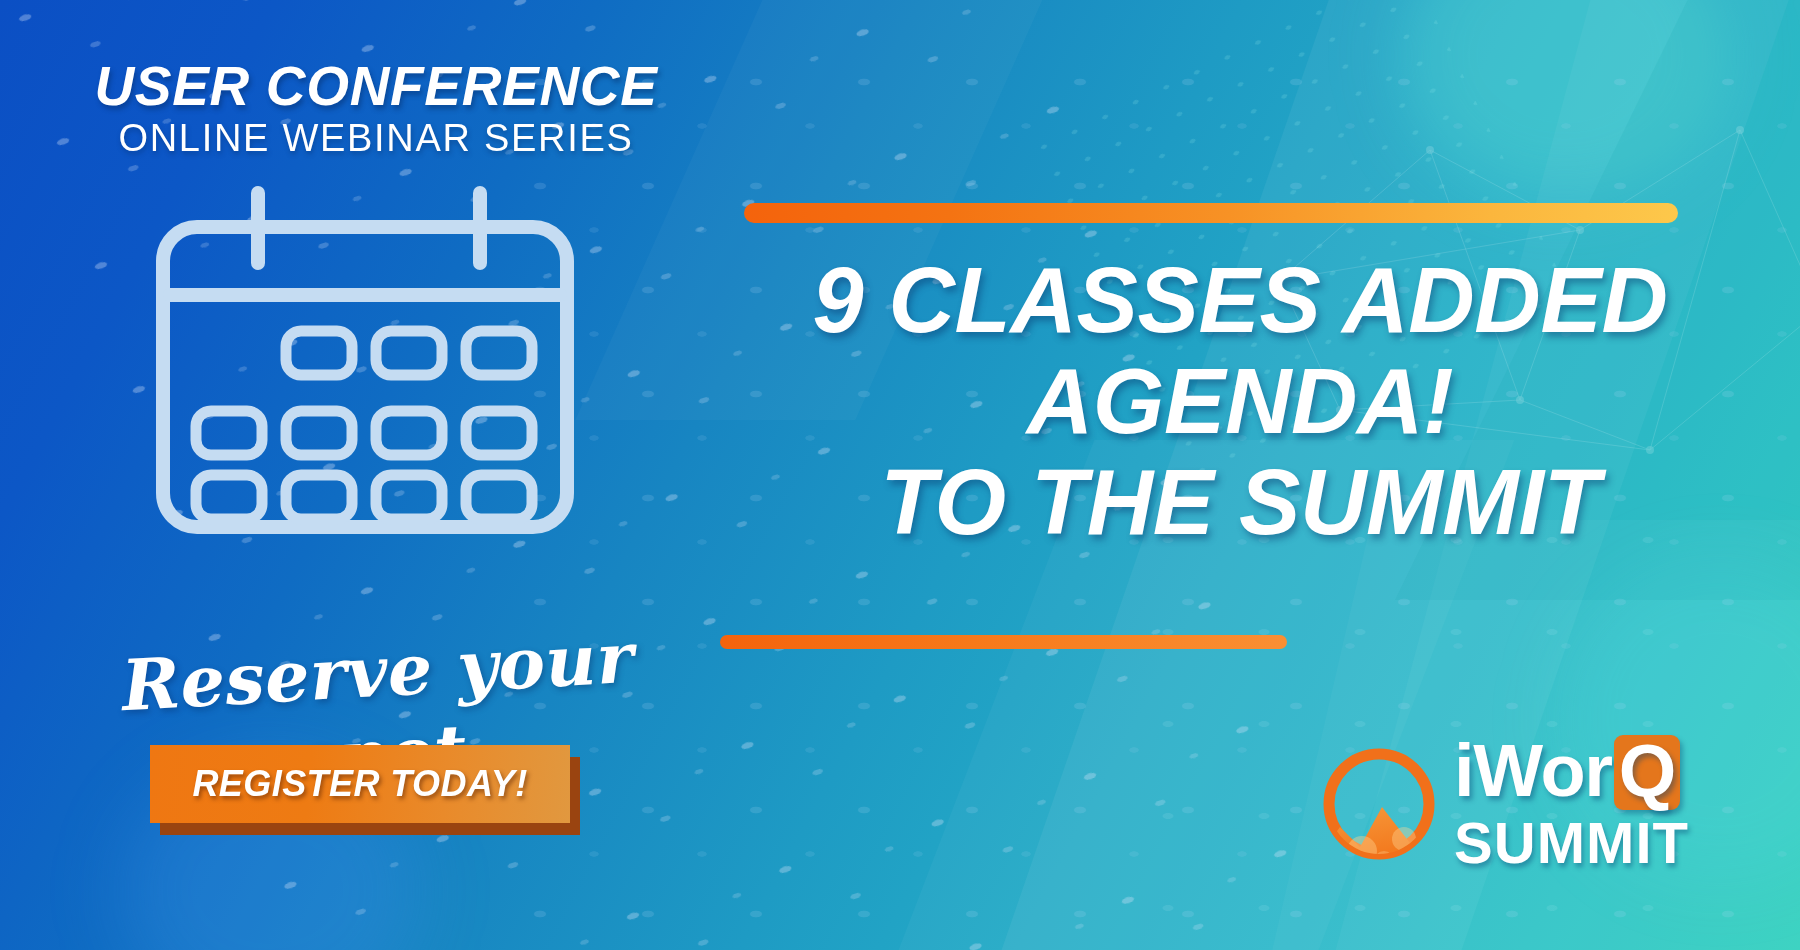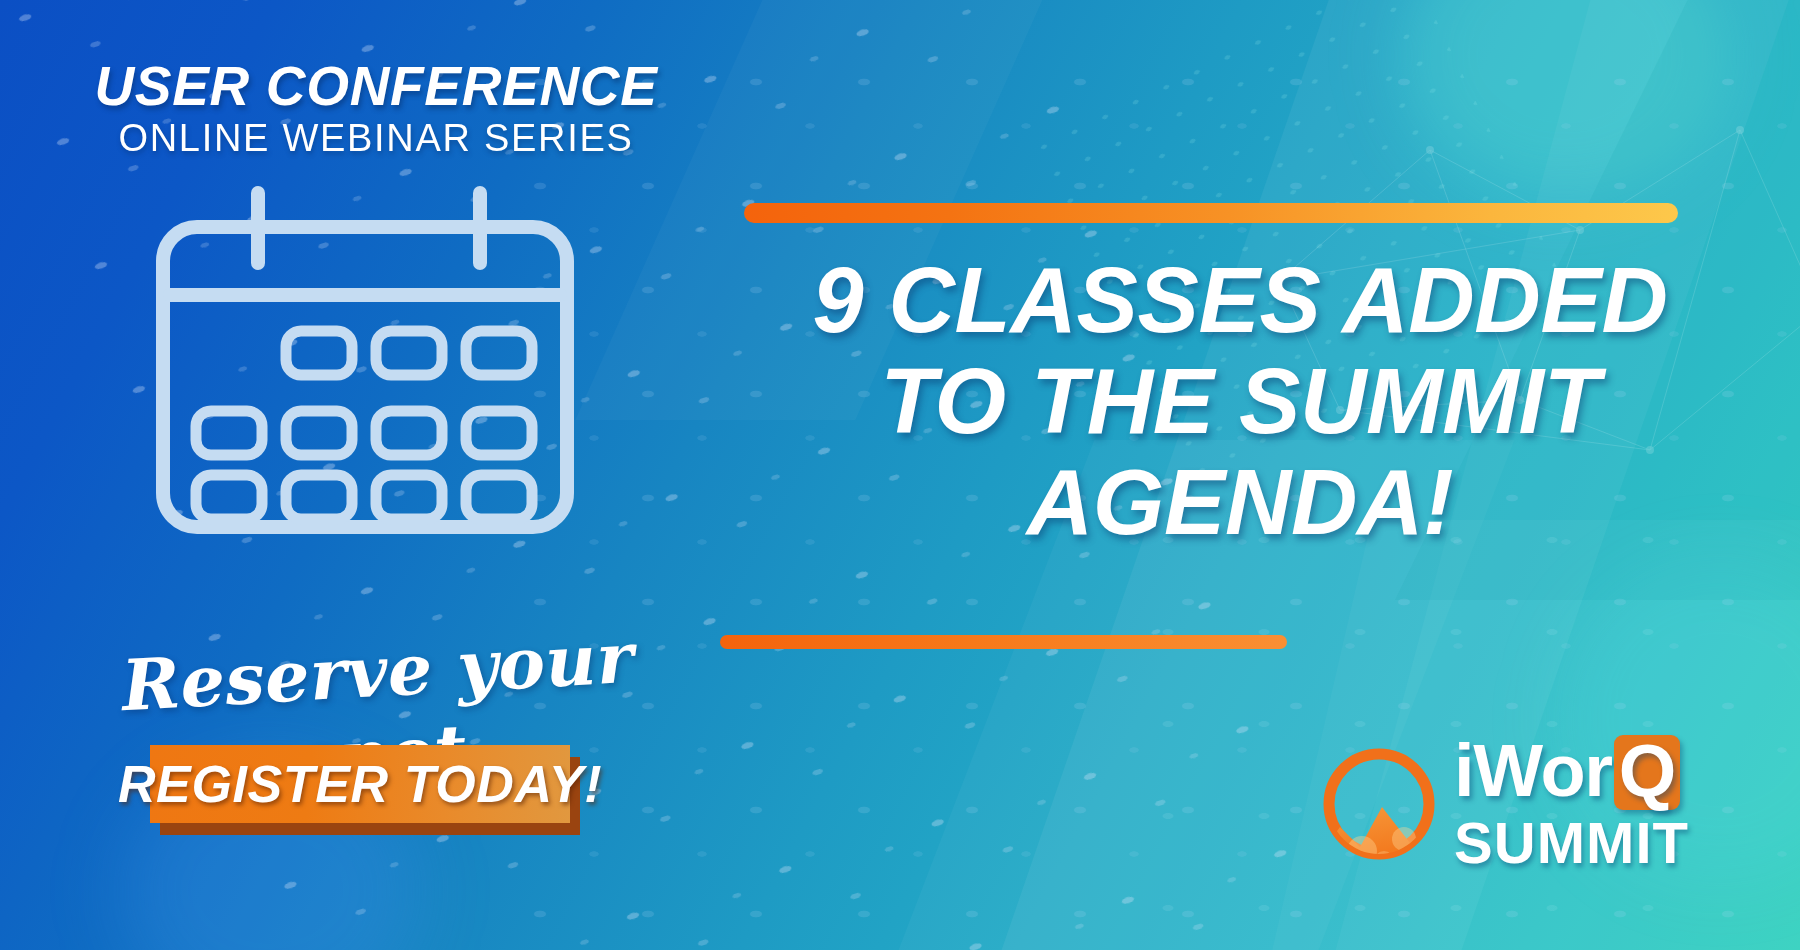--- a/index.html
+++ b/index.html
@@ -104,21 +104,21 @@
     position:absolute;left:160px;top:757px;width:420px;height:78px;
     background:#9A4410;
   }
   .cta-btn{
     position:absolute;left:150px;top:745px;width:420px;height:78px;
     background:linear-gradient(95deg,#EF7712 0%,#EE7B13 38%,#E98A2A 70%,#E1983F 100%);
     display:flex;align-items:center;justify-content:center;
     border:none;cursor:pointer;padding:0;
   }
   .cta-label{
-    font-size:52px;font-weight:700;font-style:italic;color:#fff;
+    font-size:36px;font-weight:700;font-style:italic;color:#fff;
     letter-spacing:.012em;white-space:nowrap;
     text-shadow:2px 3px 4px rgba(90,35,5,.55);
   }
 
   
   .right-col{position:absolute;left:0;top:0;width:1800px;height:950px;z-index:10;}
 
   .rule-top{
     position:absolute;left:744px;top:203px;width:934px;height:20px;
     border-radius:10px;
@@ -251,22 +251,22 @@
       <span class="cta-label">REGISTER TODAY!</span>
     </button>
   </div>
 
   <div class="right-col">
 
     <div class="rule-top"></div>
 
     <div class="headline">
       <span>9 CLASSES ADDED</span>
+      <span>AGENDA!</span>
       <span>TO THE SUMMIT</span>
-      <span>AGENDA!</span>
     </div>
 
     <div class="rule-bottom"></div>
 
     <div class="logo">
       <div class="logo-mark">
         <svg viewBox="0 0 122 122" width="122" height="122">
           <defs>
             <clipPath id="ringclip">
                 <circle cx="61" cy="61" r="50"></circle>

